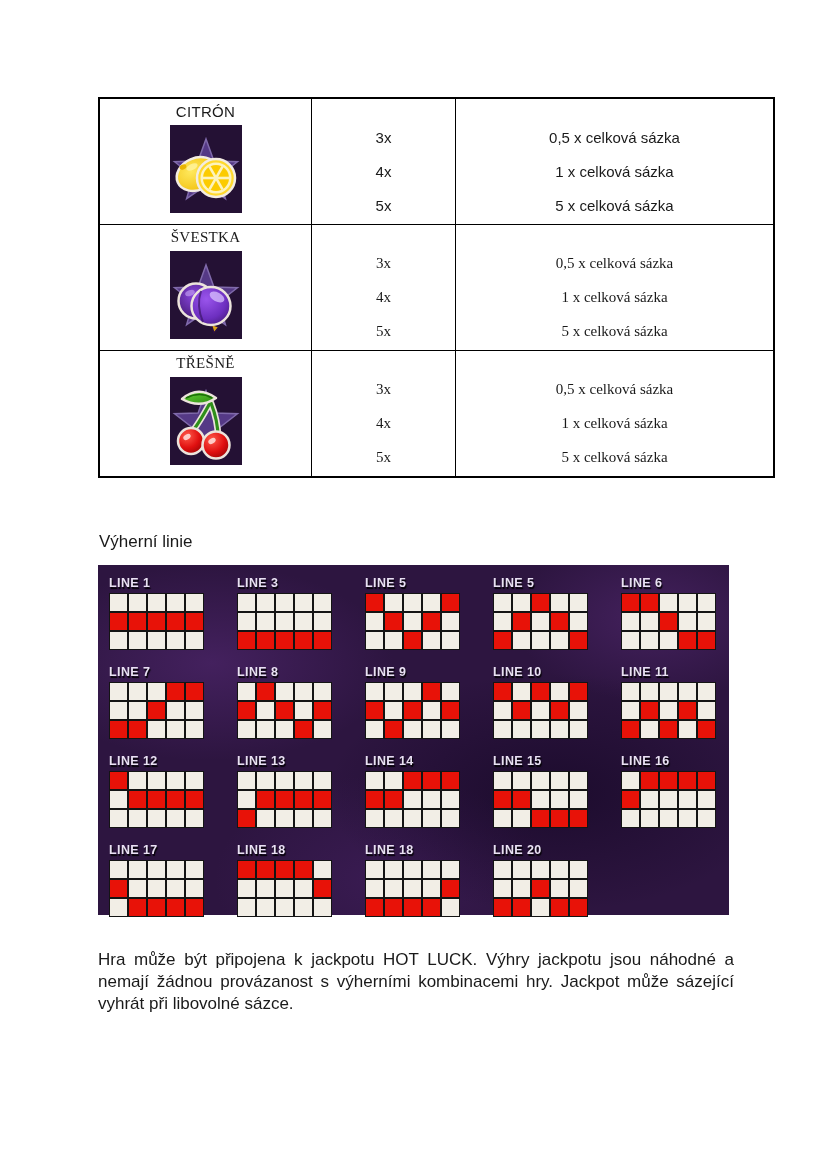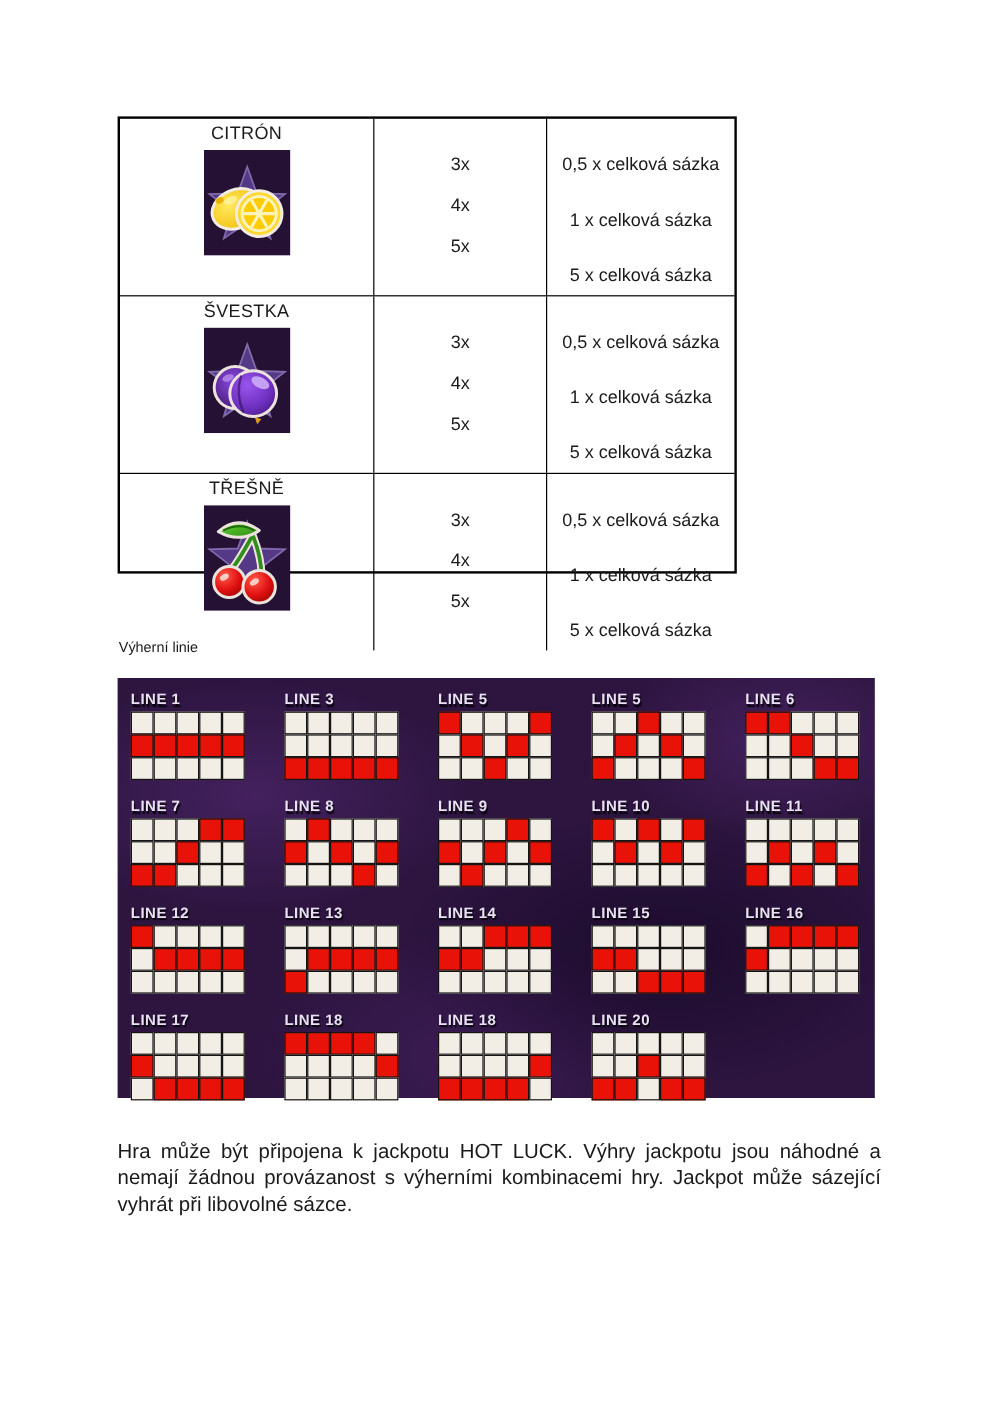--- a/index.html
+++ b/index.html
@@ -4,43 +4,43 @@
 <style>
   html,body { margin:0; padding:0; background:#888; }
   .page {
     position:relative; width:827px; height:1169px; margin:0 auto;
     background:#ffffff; overflow:hidden;
     font-family:"Liberation Sans", sans-serif; color:#1a1a1a;
   }
 
   
   .paytable {
-    position:absolute; left:98px; top:97px; width:516px; height:381px;
+    position:absolute; left:98px; top:97px; width:677px; height:381px;
     border:2px solid #000; box-sizing:border-box;
     display:flex; flex-direction:column;
   }
   .pt-row { flex:1; display:flex; }
-  .pt-row + .pt-row { border-top:1.5px solid #000; }
+  .pt-row + .pt-row { border-top:1.5px solid #000;font-family:Liberation Serif, serif; }
   .pt-c1 {
     width:212px; border-right:1.5px solid #000; box-sizing:border-box;
     display:flex; flex-direction:column; align-items:center; padding-top:4px;
   }
   .pt-c2 { width:144px; border-right:1.5px solid #000; box-sizing:border-box; }
-  .pt-c3 { flex:1;gap:12px; }
+  .pt-c3 { flex:1; }
   .pt-c2, .pt-c3 { display:flex; flex-direction:column; padding-top:21px;align-items:center; }
   .sym-name { font-size:15px; letter-spacing:0.3px; }
   .sym-img { margin-top:5px; width:72px; height:88px; }
   .sym-img svg { display:block; }
   .win-line {
     height:34px; display:flex; align-items:center; justify-content:center;
     font-size:15px;
   }
 
   
-  .lines-title { position:absolute; left:99px; top:532px; font-size:12px; }
+  .lines-title { position:absolute; left:99px; top:532px; font-size:17px; }
   .lines-panel {
     position:absolute; left:98px; top:565px; width:631px; height:350px;
     box-sizing:border-box;
     background:
       radial-gradient(ellipse 260px 140px at 18% 28%, rgba(110,55,150,0.35), transparent 70%),
       radial-gradient(ellipse 300px 160px at 72% 65%, rgba(15,4,30,0.55), transparent 75%),
       radial-gradient(ellipse 200px 120px at 88% 15%, rgba(120,60,160,0.30), transparent 70%),
       radial-gradient(ellipse 240px 150px at 45% 90%, rgba(95,45,135,0.25), transparent 70%),
       #2d1540;
     display:grid; grid-template-columns:repeat(5, 95px);

